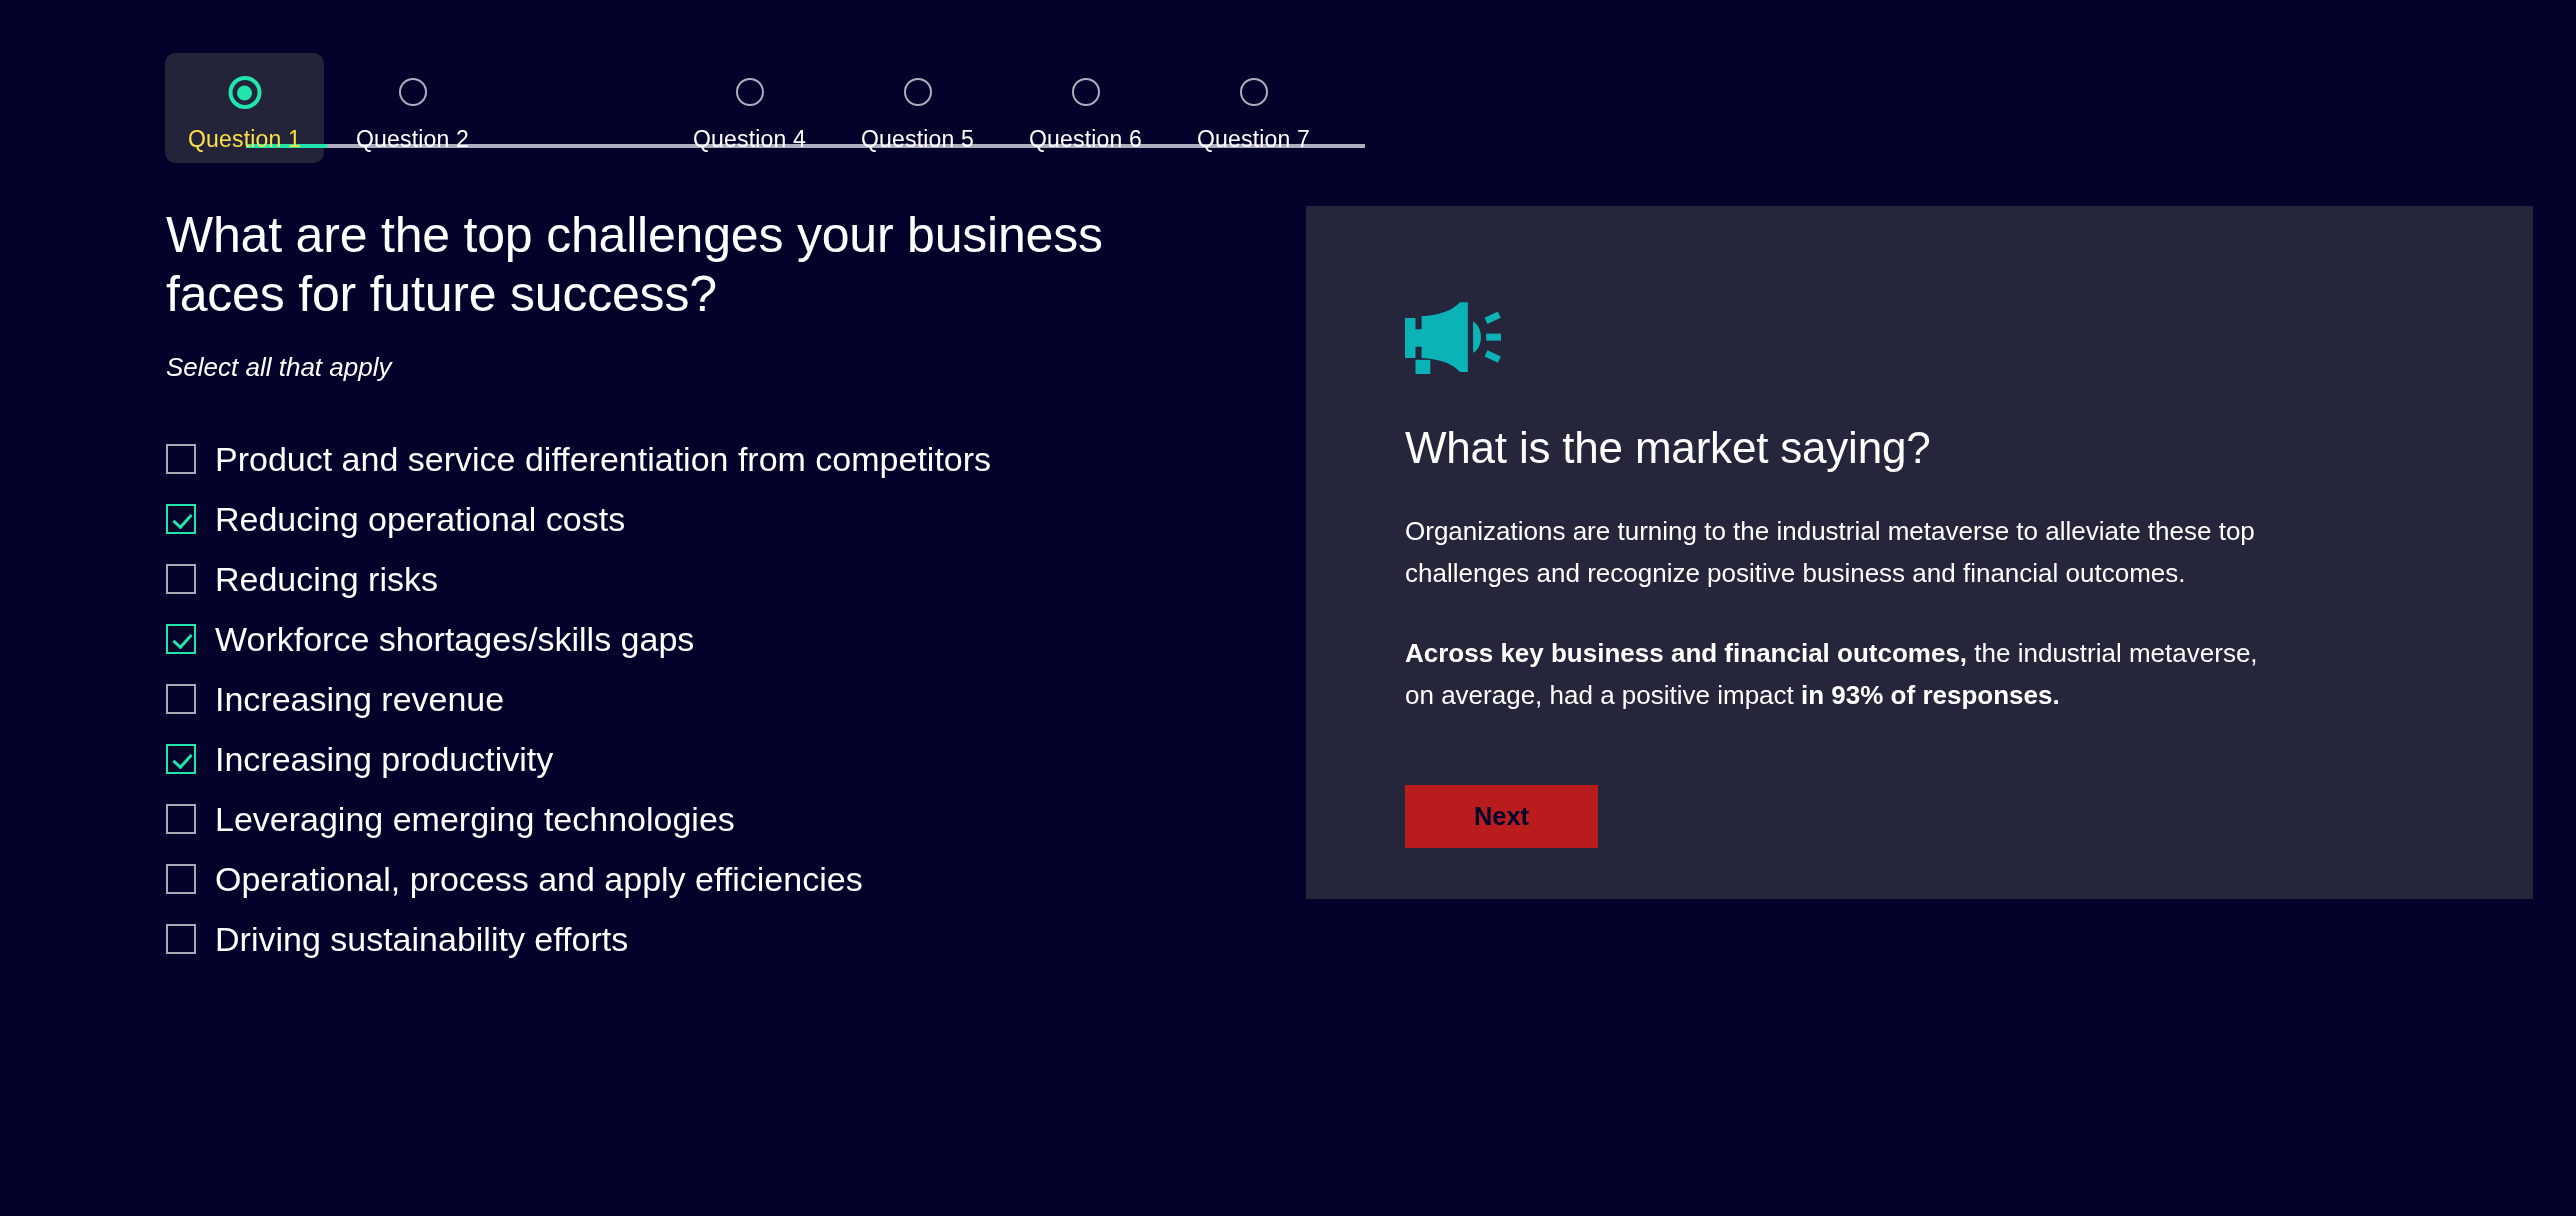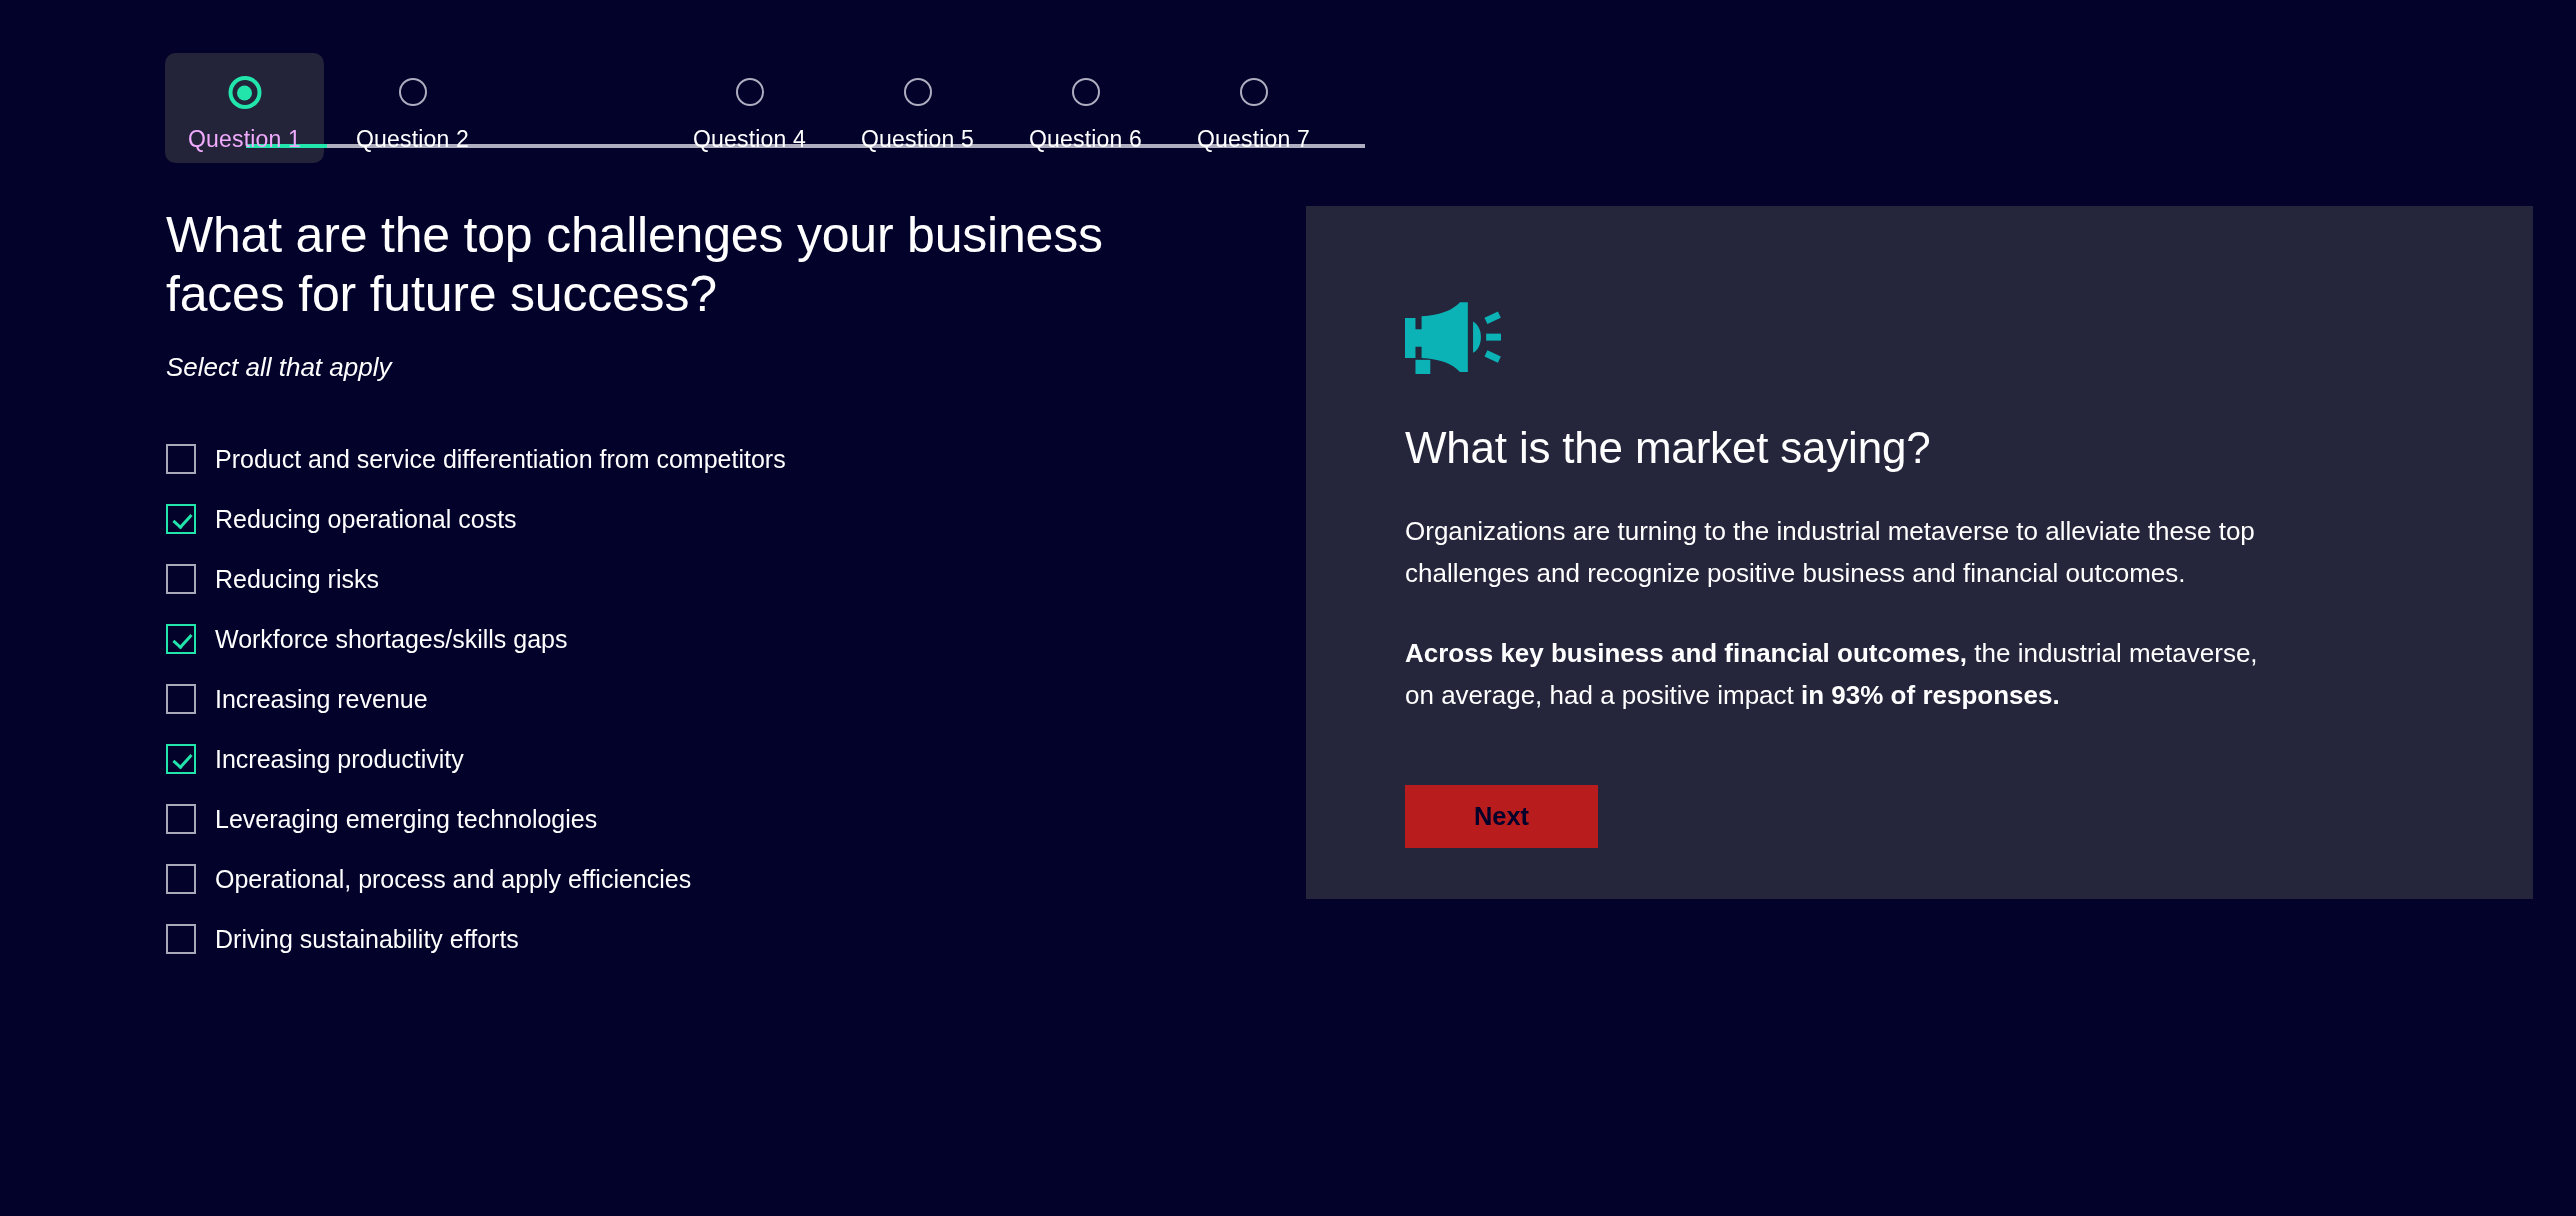--- a/index.html
+++ b/index.html
@@ -108,21 +108,21 @@
     position: absolute;
     left: 0;
     right: 0;
     top: 73px;
     font-size: 23px;
     color: #ffffff;
     letter-spacing: 0.2px;
     white-space: nowrap;
   }
 
-  .step.active .step-label { color: #f0abfc; }
+  .step.active .step-label { color: #fde047; }
 
   
   .left {
     position: absolute;
     left: 166px;
     top: 206px;
     width: 1078px;
   }
 
   .question-title {
@@ -174,21 +174,21 @@
     left: 8.8px;
     top: 3.5px;
     width: 8px;
     height: 15px;
     border: solid #22e5ac;
     border-width: 0 3.5px 3.5px 0;
     transform: rotate(42deg);
   }
 
   .option-label {
-    font-size: 25px;
+    font-size: 34px;
     color: #ffffff;
     line-height: 1;
     white-space: nowrap;
     text-align: right;
   }
 
   
   .panel {
     position: absolute;
     left: 1306px;

